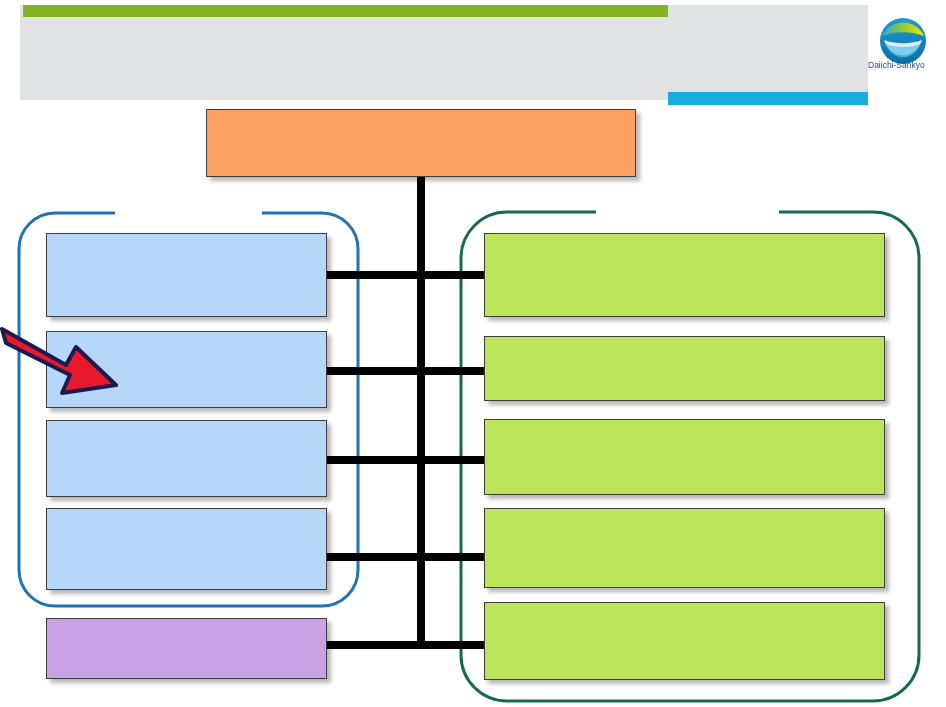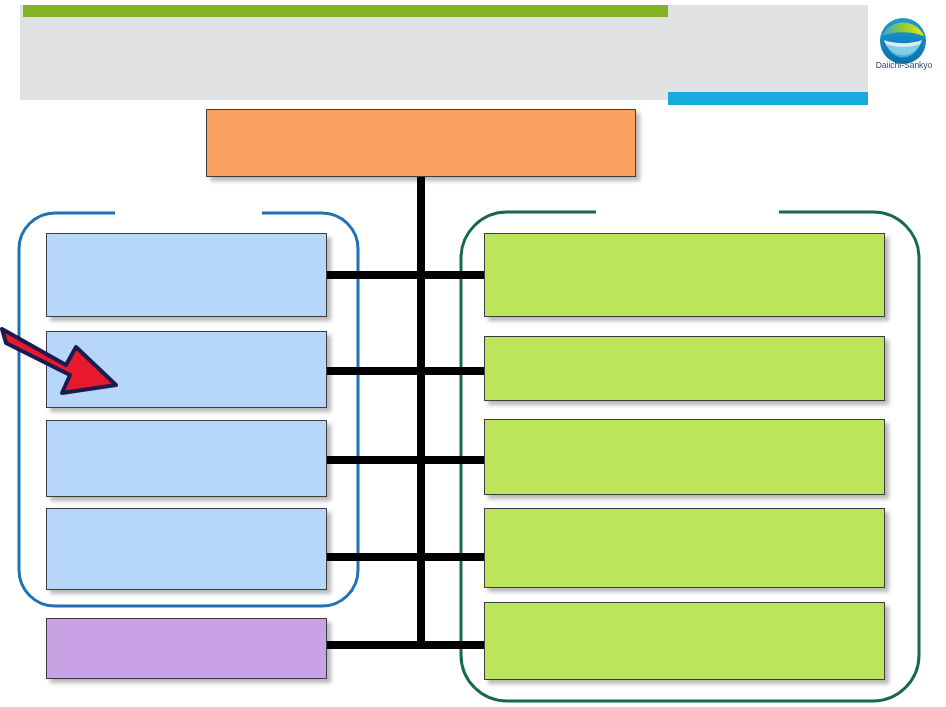--- a/index.html
+++ b/index.html
@@ -28,21 +28,21 @@
     font-size:22px;color:#333333;line-height:30px;white-space:pre-wrap;
   }
 
   
   .logo{
     position:absolute;left:872px;top:14px;width:62px;height:62px;
   }
   .logo svg{display:block;}
   .logo-text{
     position:absolute;left:868px;top:60px;width:72px;
-    text-align:center;font-size:8.5px;color:#2b4a7a;letter-spacing:0px;
+    text-align:left;font-size:8.5px;color:#2b4a7a;letter-spacing:0px;
   }
 
   
   .nodebox{
     position:absolute;box-sizing:border-box;
     border:1px solid #3d3d3d;
     box-shadow:4px 4px 4px rgba(0,0,0,0.28);
     display:flex;align-items:center;justify-content:center;
     text-align:center;font-size:15px;color:#1a1a1a;padding:2px 8px;
     line-height:18px;white-space:pre-wrap;

